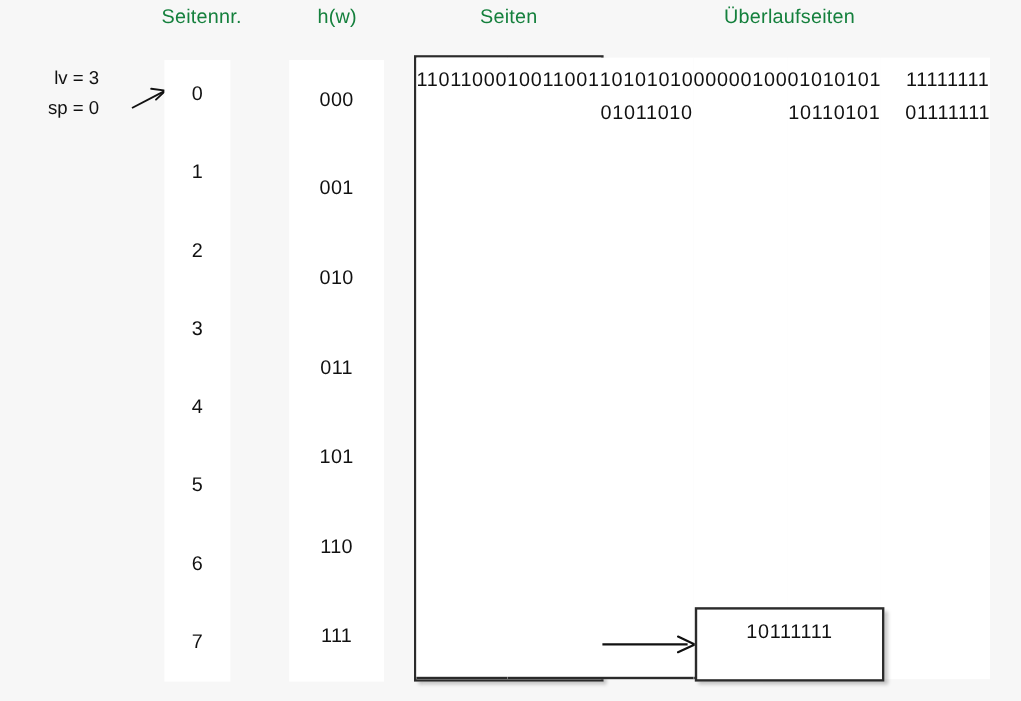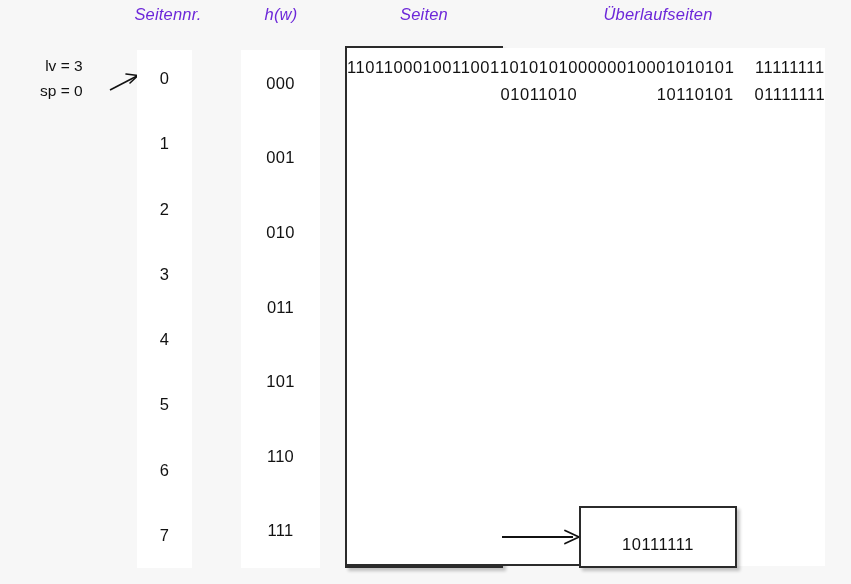--- a/index.html
+++ b/index.html
@@ -16,26 +16,25 @@
   }
   #canvas {
     position: relative;
     width: 851px;
     height: 584px;
   }
 
   
   .col-header {
     position: absolute;
-    font-style: italic;
     font-size: 16.5px;
     font-weight: 400;
     letter-spacing: 0.2px;
     white-space: nowrap;
-    color: #6d28d9;
+    color: #15803d;
   }
   #hdr-seitennr { left: 124px; top: 5px; width: 88px; text-align: center; }
   #hdr-hw       { left: 252px; top: 5px; width: 58px; text-align: center; }
   #hdr-seiten   { left: 380px; top: 5px; width: 88px; text-align: center; }
   #hdr-ueberlauf{ left: 576px; top: 5px; width: 164px; text-align: center; }
 
   
   #params {
     position: absolute;
     left: 40px;
@@ -127,21 +126,21 @@
     top: 506px;
     width: 158px;
     height: 62px;
     box-sizing: border-box;
     border: 2.5px solid #2b2b2b;
     background: #ffffff;
     box-shadow: 3px 3px 3px rgba(0,0,0,0.22);
     display: flex;
     align-items: flex-start;
     justify-content: center;
-    padding-top: 24px;
+    padding-top: 7px;
   }
   #overflow-box .page-entry { line-height: 24px; }
 
   
   #overflow-arrow {
     position: absolute;
     left: 501px;
     top: 524px;
     width: 82px;
     height: 26px;

